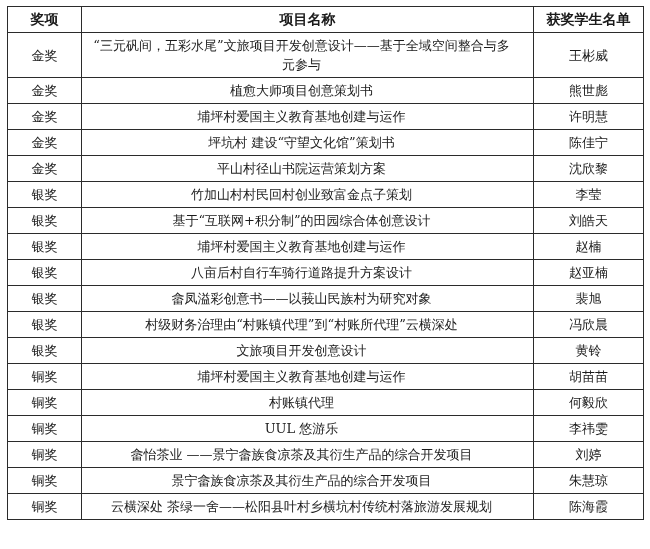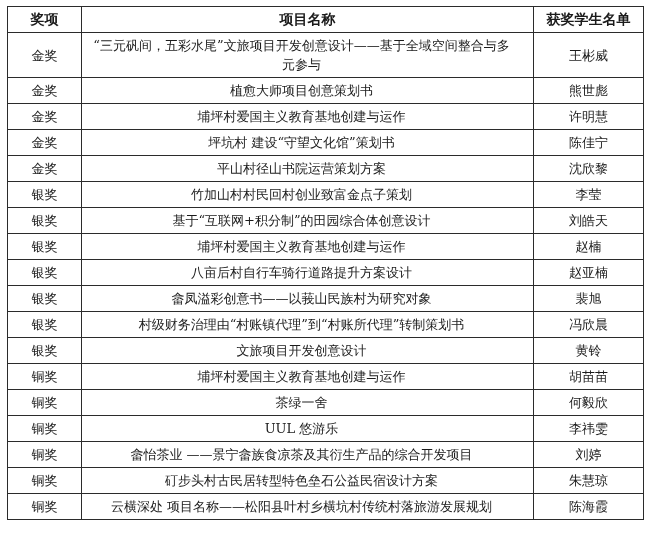--- a/index.html
+++ b/index.html
@@ -108,53 +108,53 @@
     <td class="project-cell">八亩后村自行车骑行道路提升方案设计</td>
     <td class="student-cell">赵亚楠</td>
   </tr>
         <tr>
     <td class="award-cell">银奖</td>
     <td class="project-cell">畲凤溢彩创意书——以莪山民族村为研究对象</td>
     <td class="student-cell">裴旭</td>
   </tr>
         <tr>
     <td class="award-cell">银奖</td>
-    <td class="project-cell">村级财务治理由“村账镇代理”到“村账所代理”转制策划书</td>
+    <td class="project-cell">村级财务治理由“村账镇代理”到“村账所代理”云横深处</td>
     <td class="student-cell">冯欣晨</td>
   </tr>
         <tr>
     <td class="award-cell">银奖</td>
     <td class="project-cell">文旅项目开发创意设计</td>
     <td class="student-cell">黄铃</td>
   </tr>
         <tr>
     <td class="award-cell">铜奖</td>
     <td class="project-cell">埔坪村爱国主义教育基地创建与运作</td>
     <td class="student-cell">胡苗苗</td>
   </tr>
         <tr>
     <td class="award-cell">铜奖</td>
-    <td class="project-cell">茶绿一舍</td>
+    <td class="project-cell">村账镇代理</td>
     <td class="student-cell">何毅欣</td>
   </tr>
         <tr>
     <td class="award-cell">铜奖</td>
     <td class="project-cell">UUL 悠游乐</td>
     <td class="student-cell">李祎雯</td>
   </tr>
         <tr>
     <td class="award-cell">铜奖</td>
     <td class="project-cell">畲怡茶业 ——景宁畲族食凉茶及其衍生产品的综合开发项目</td>
     <td class="student-cell">刘婷</td>
   </tr>
         <tr>
     <td class="award-cell">铜奖</td>
-    <td class="project-cell">矴步头村古民居转型特色垒石公益民宿设计方案</td>
+    <td class="project-cell">景宁畲族食凉茶及其衍生产品的综合开发项目</td>
     <td class="student-cell">朱慧琼</td>
   </tr>
         <tr>
     <td class="award-cell">铜奖</td>
-    <td class="project-cell">云横深处 项目名称——松阳县叶村乡横坑村传统村落旅游发展规划</td>
+    <td class="project-cell">云横深处 茶绿一舍——松阳县叶村乡横坑村传统村落旅游发展规划</td>
     <td class="student-cell">陈海霞</td>
   </tr>
       </tbody>
   </table>
 </div>
 
 </body></html>

